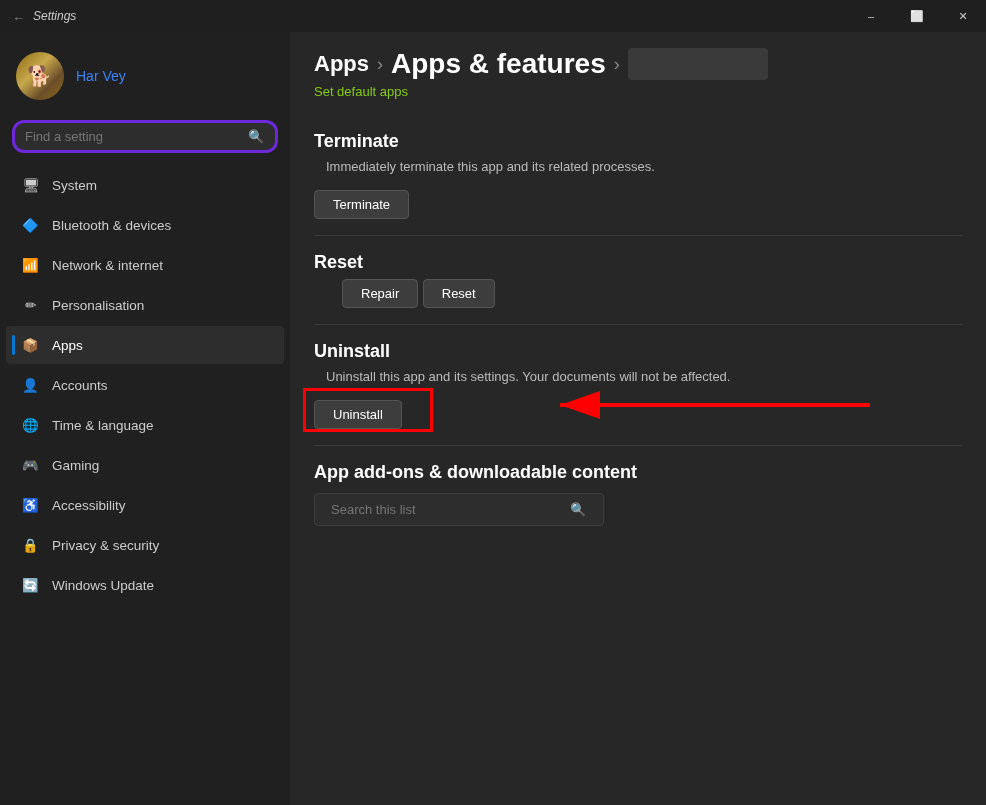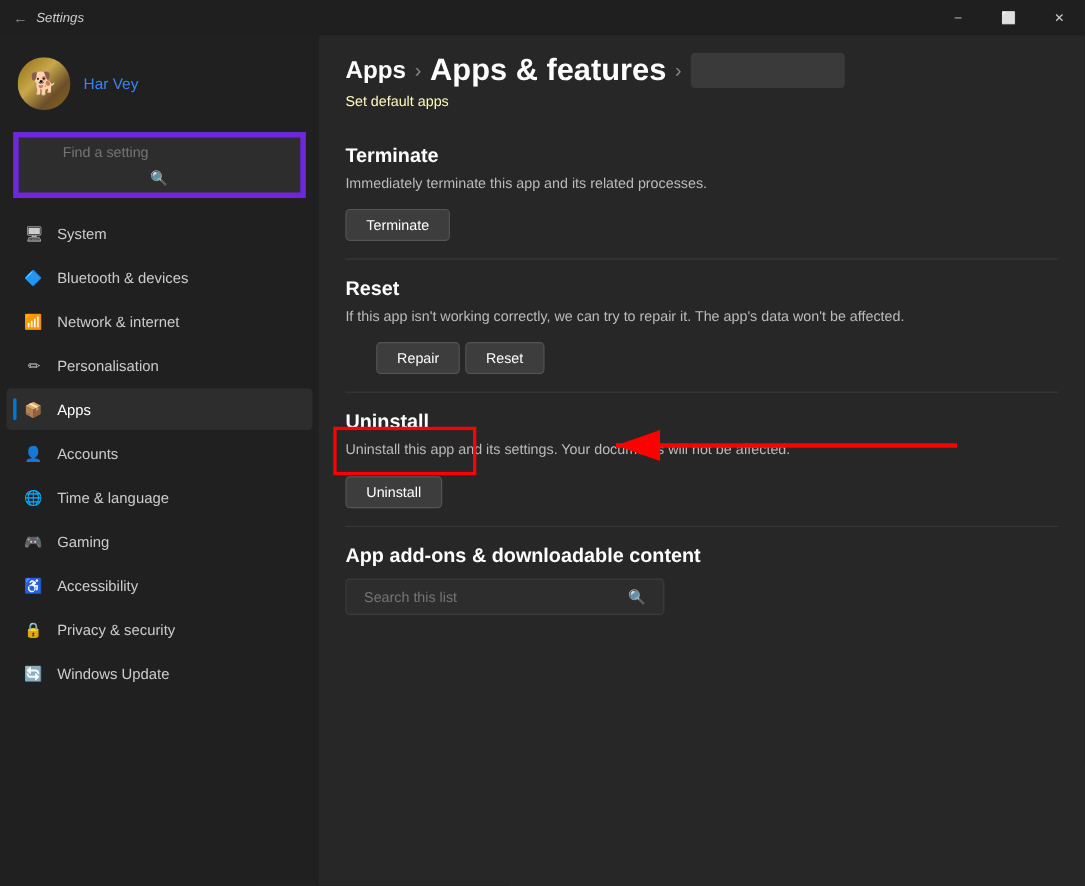--- a/index.html
+++ b/index.html
@@ -93,27 +93,26 @@
     .username {
       font-size: 14px;
       font-weight: 500;
       color: #3b82f6;
     }
 
     
     .search-box {
       margin: 4px 12px 12px 12px;
       background: #2d2d2d;
-      border: 5px solid #6d28d9;
-      border-radius: 0;
+      border: 3px solid #6d28d9;
+      border-radius: 12px;
       display: flex;
       align-items: center;
       padding: 6px 10px;
       gap: 8px;
-      flex-direction: column;
     }
     .search-box input {
       background: transparent;
       border: none;
       outline: none;
       color: #ccc;
       font-size: 13px;
       flex: 1;
     }
     .search-icon-sidebar {
@@ -195,40 +194,41 @@
       border-radius: 4px;
       padding: 2px 16px;
       font-size: 14px;
       color: #ccc;
       min-width: 120px;
       height: 28px;
     }
 
     .set-default-link {
       padding: 4px 24px 16px 24px;
-      color: #fef9c3;
+      color: #84cc16;
       font-size: 13px;
       cursor: pointer;
     }
 
     
     .section {
       padding: 16px 24px;
     }
     .section-title {
       font-size: 18px;
       font-weight: 600;
       color: #fff;
       margin-bottom: 6px;
     }
     .section-desc {
       font-size: 13px;
       color: #bbb;
       margin-bottom: 14px;
       line-height: 1.4;
+      margin-left: 12px;
     }
 
     .action-btn {
       background: #3d3d3d;
       border: 1px solid #555;
       color: #fff;
       padding: 6px 18px;
       border-radius: 4px;
       font-size: 13px;
       cursor: pointer;
@@ -368,21 +368,20 @@
     <div class="section">
       <div class="section-title">Terminate</div>
       <div class="section-desc">Immediately terminate this app and its related processes.</div>
       <button class="action-btn">Terminate</button>
     </div>
 
     <div class="divider"></div>
 
     <div class="section">
       <div class="section-title">Reset</div>
-      <div class="section-desc">If this app isn't working correctly, we can try to repair it. The app's data won't be affected.</div>
       <button class="action-btn" style="position:relative; z-index:5;margin-left:28px;">Repair</button>
       <button class="action-btn">Reset</button>
     </div>
 
     <div class="divider"></div>
 
     <div class="section">
       <div class="section-title">Uninstall</div>
       <div class="section-desc">Uninstall this app and its settings. Your documents will not be affected.</div>
       <button class="action-btn">Uninstall</button>

